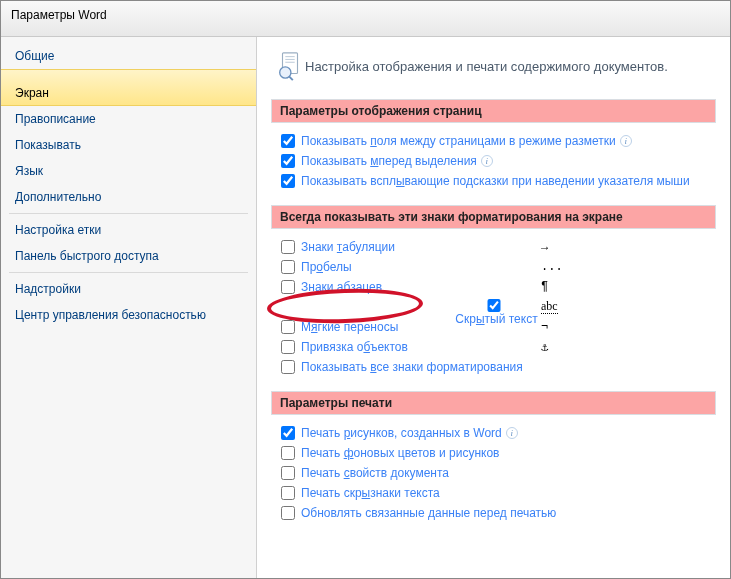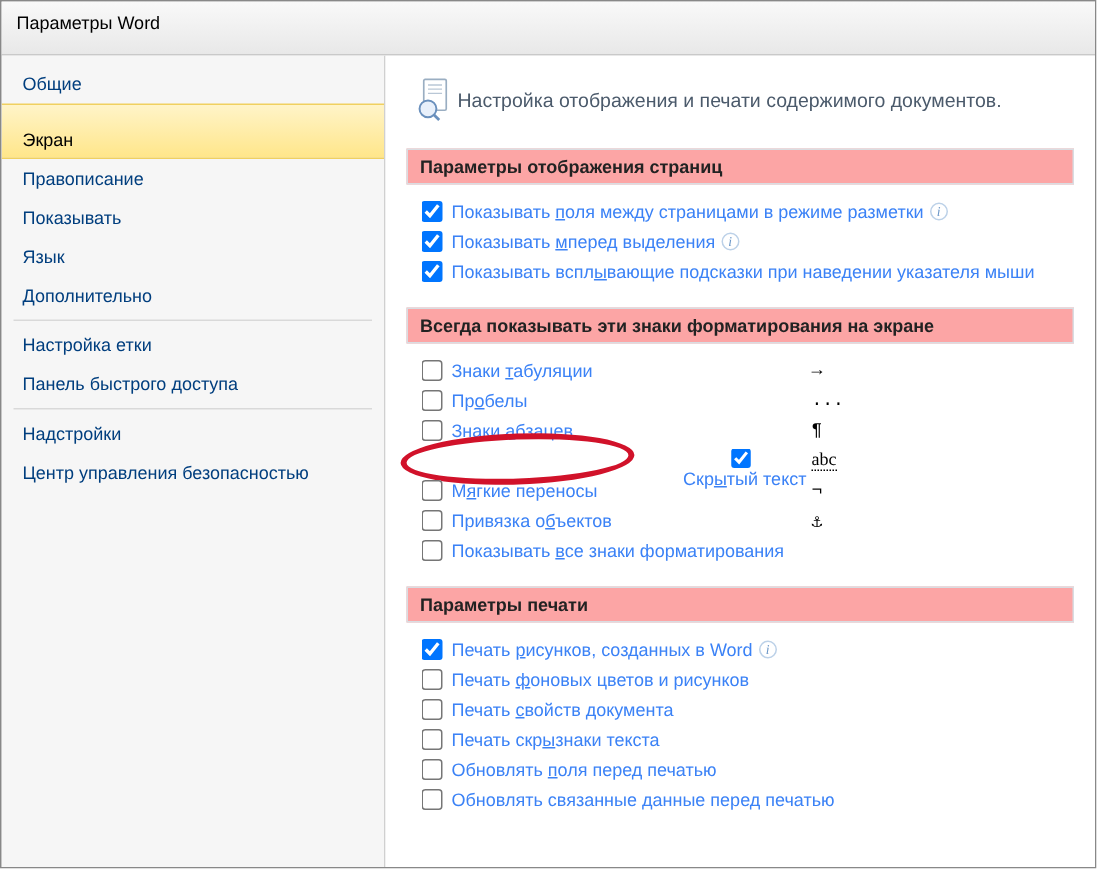--- a/index.html
+++ b/index.html
@@ -242,23 +242,19 @@
             <div class="check-row">
               <input type="checkbox" style="">
               <label><span>Печать </span><span class="u">с</span><span>войств документа</span></label>
             </div>
             <div class="check-row">
               <input type="checkbox" style="">
               <label><span>Печать скр</span><span class="u">ы</span><span>знаки текста</span></label>
             </div>
             <div class="check-row">
               <input type="checkbox" style="">
-              <label><span>Обновлять </span><span class="u">п</span><span>оля перед печатью</span></label>
-            </div>
-            <div class="check-row">
-              <input type="checkbox" style="">
               <label><span>Обновлять связанные </span><span class="u">д</span><span>анные перед печатью</span></label>
             </div>
           </div>
         </div>
     </div>
   </div>
 </div>
 
 </body></html>

